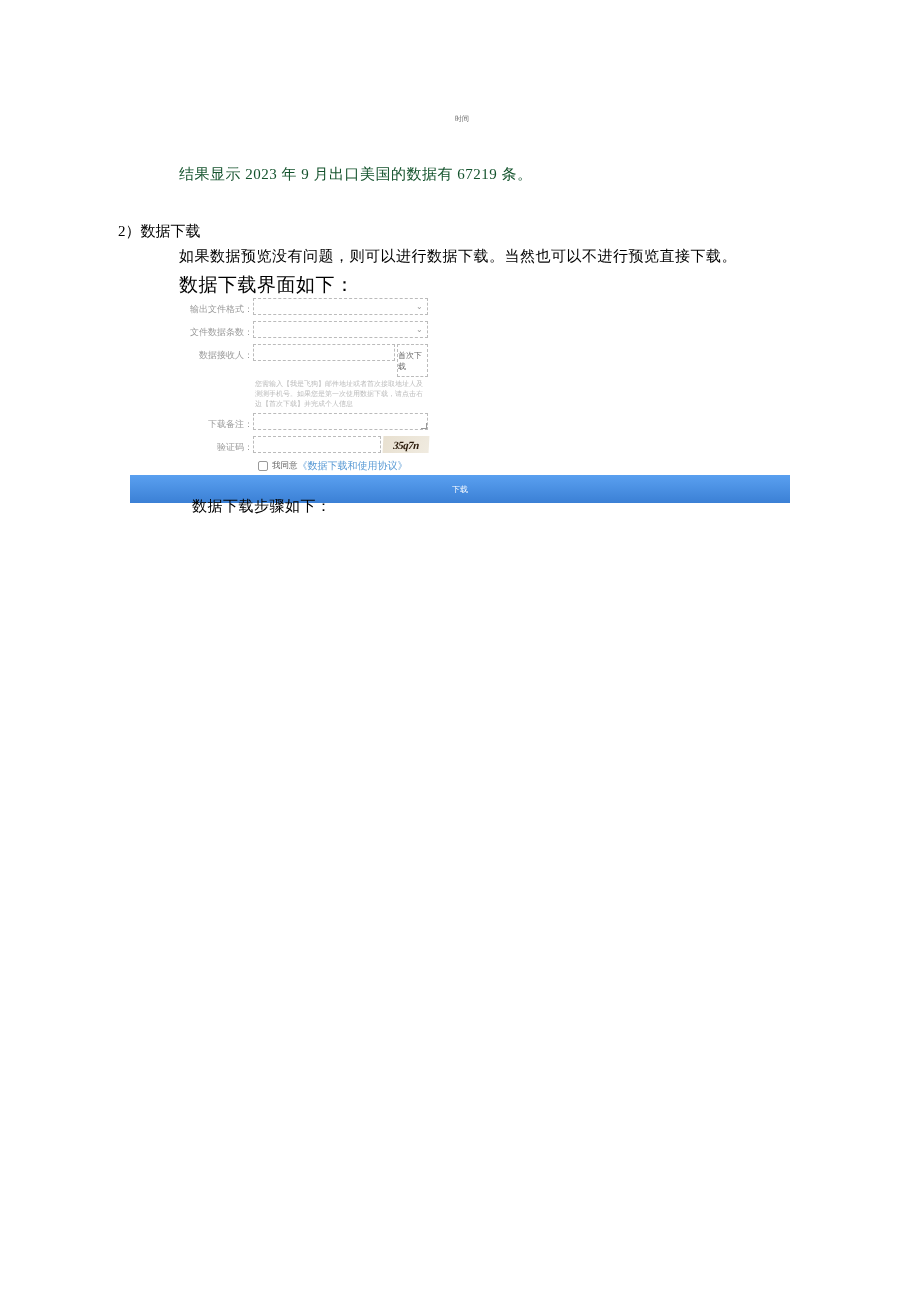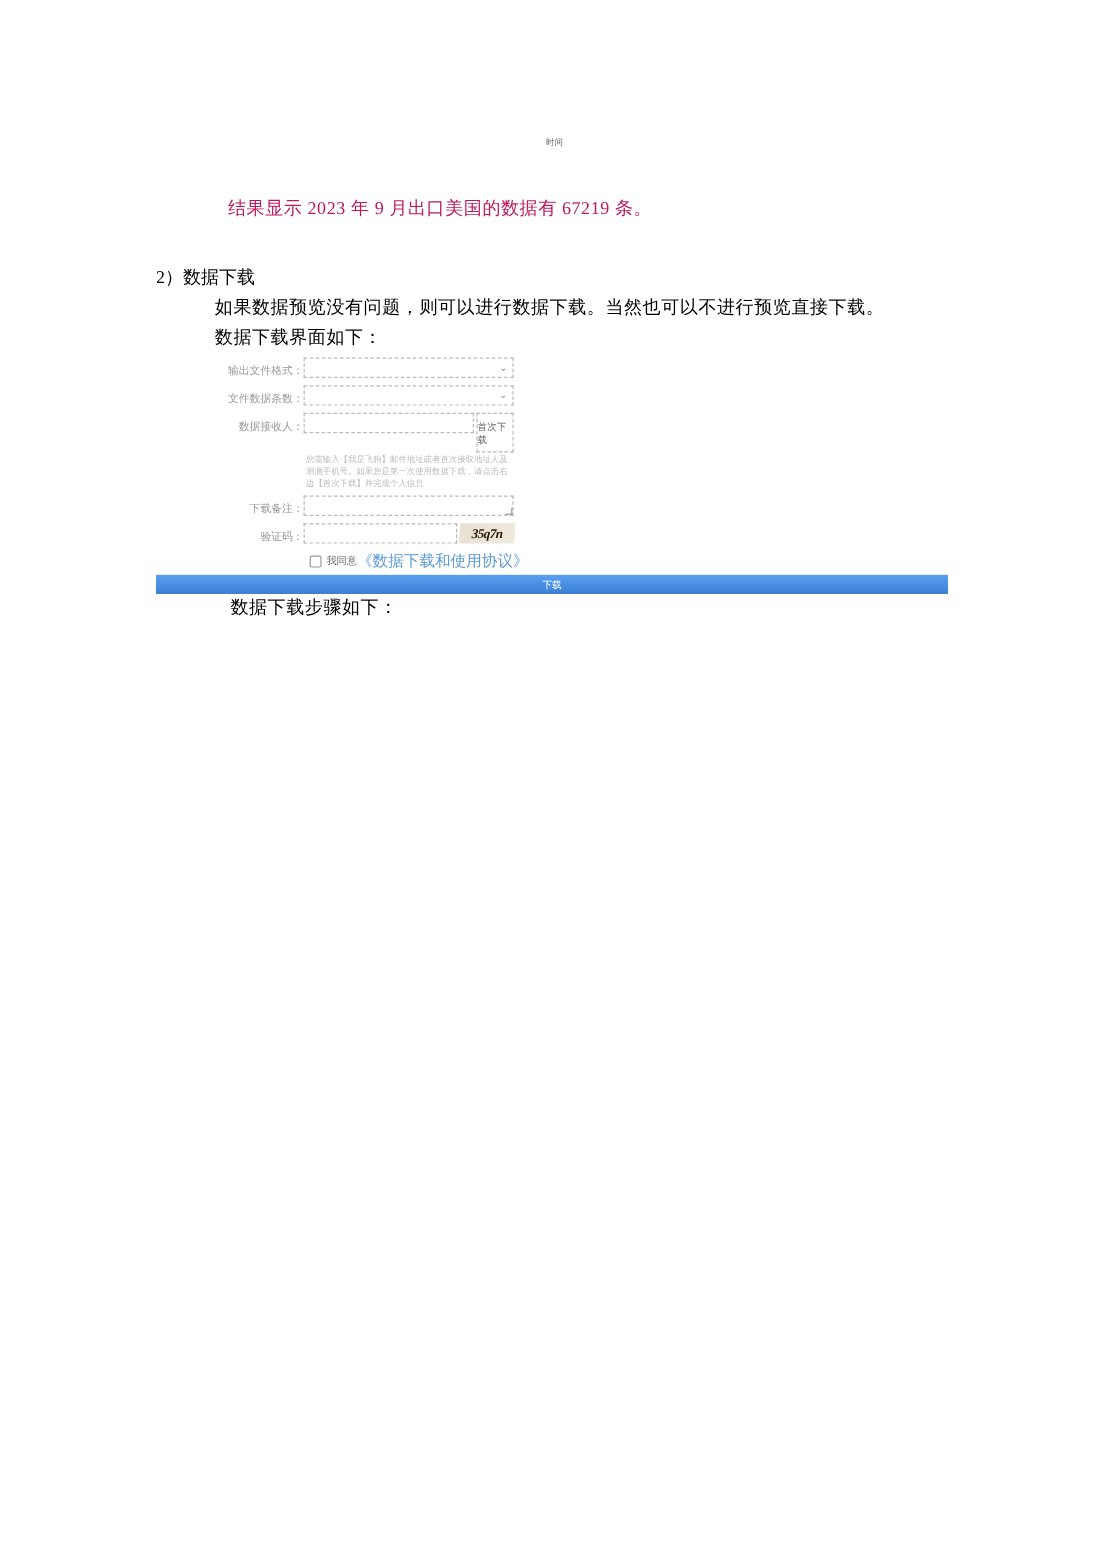--- a/index.html
+++ b/index.html
@@ -14,46 +14,46 @@
       position: absolute;
       top: 114px;
       left: 455px;
       font-size: 7px;
       color: #666;
       font-family: Arial, sans-serif;
     }
     .sentence-1 {
       position: absolute;
       top: 163px;
-      left: 190px;
-      font-size: 15px;
-      color: #be185d;
+      left: 179px;
+      font-size: 15px;
+      color: #14532d;
       line-height: 1.5;
       letter-spacing: 0.5px;
     }
     .heading-2 {
       position: absolute;
       top: 222px;
-      left: 130px;
+      left: 118px;
       font-size: 15px;
       color: #000;
     }
     .sentence-2 {
       position: absolute;
       top: 247px;
       left: 179px;
       font-size: 15px;
       color: #000;
       letter-spacing: 0.5px;
     }
     .sentence-3 {
       position: absolute;
       top: 272px;
       left: 179px;
-      font-size: 15px;
+      font-size: 19px;
       color: #000;
       letter-spacing: 0.5px;
     }
     .form-box {
       position: absolute;
       top: 298px;
       left: 130px;
       width: 660px;
     }
     .form-title {
@@ -163,26 +163,26 @@
       border: 1px solid #999;
       background: #fff;
       margin-right: 4px;
       border-radius: 2px;
     }
     .agree-text {
       font-size: 8.5px;
       color: #666;
     }
     .agree-link {
-      font-size: 13px;
+      font-size: 10px;
       color: #5b9bd5;
     }
     .download-bar {
       width: 660px;
-      height: 16px;
+      height: 28px;
       background: #4a90e2;
       background: linear-gradient(#5aa0f0, #3b80d5);
       margin-top: 2px;
       display: flex;
       align-items: center;
       justify-content: center;
       font-size: 8px;
       color: #fff;
       font-family: "Microsoft YaHei", Arial, sans-serif;
     }

